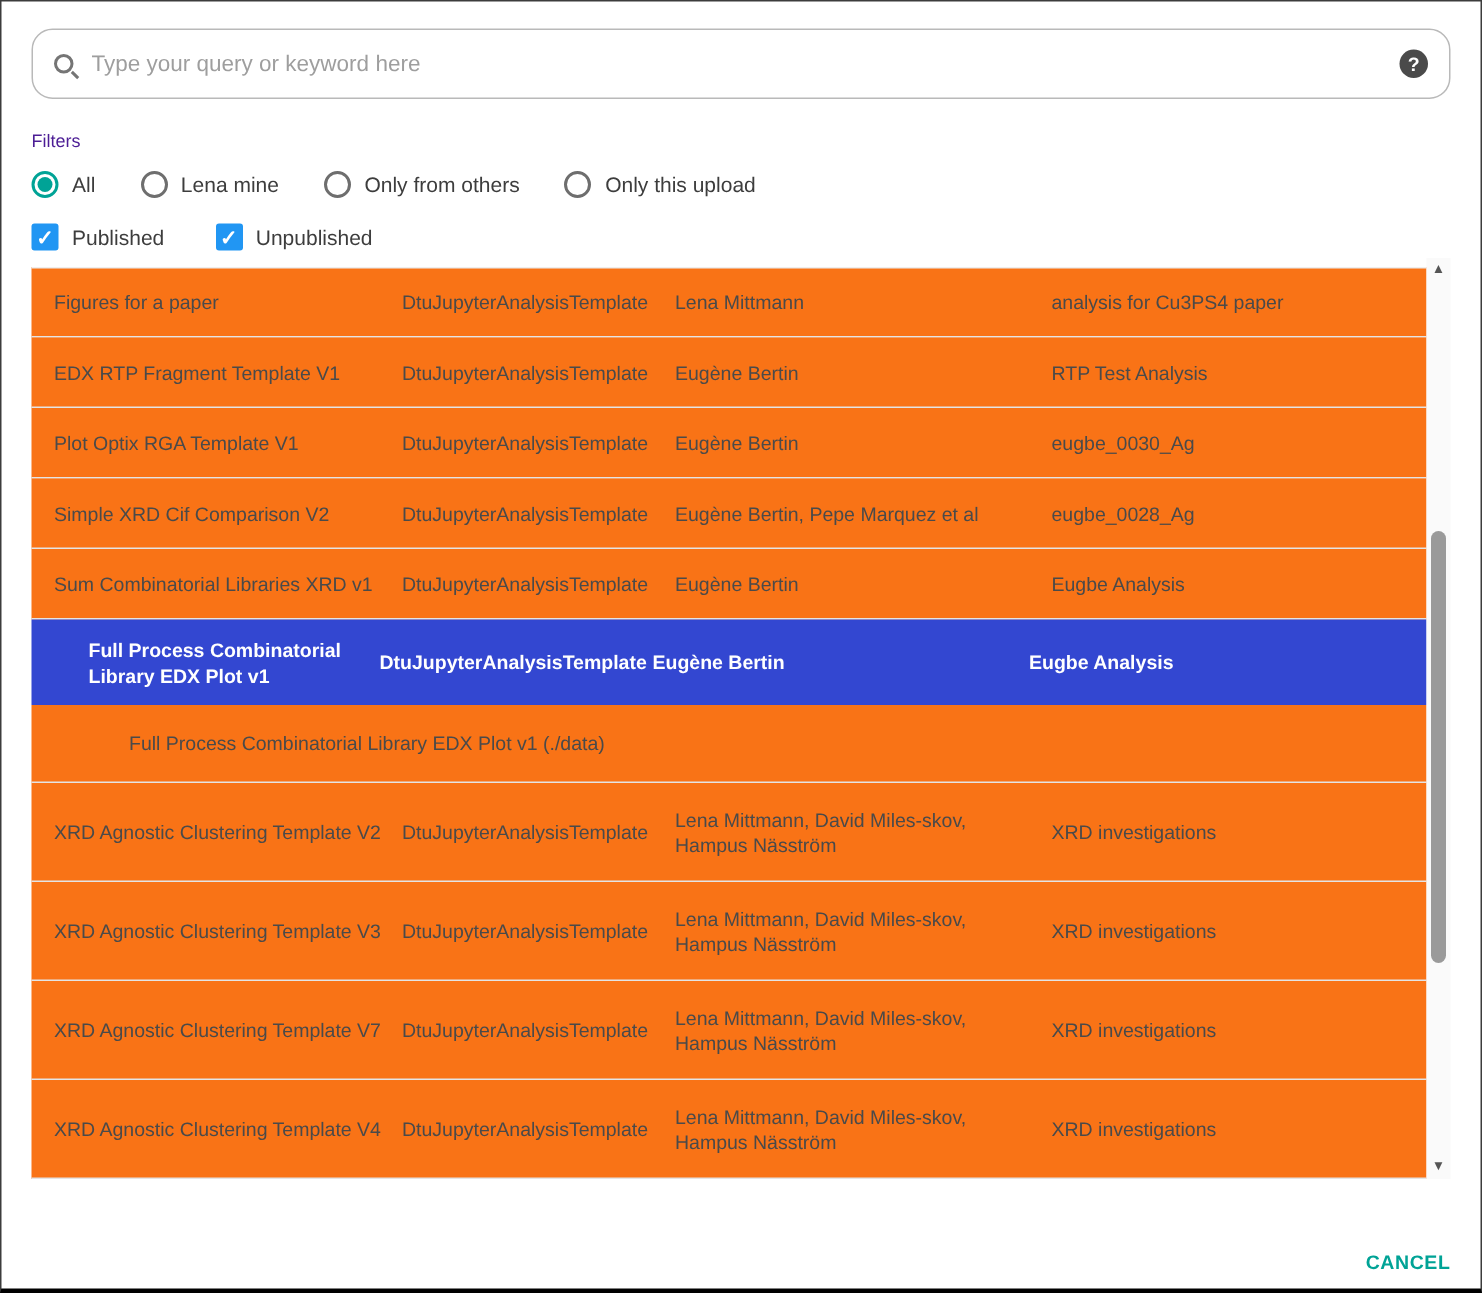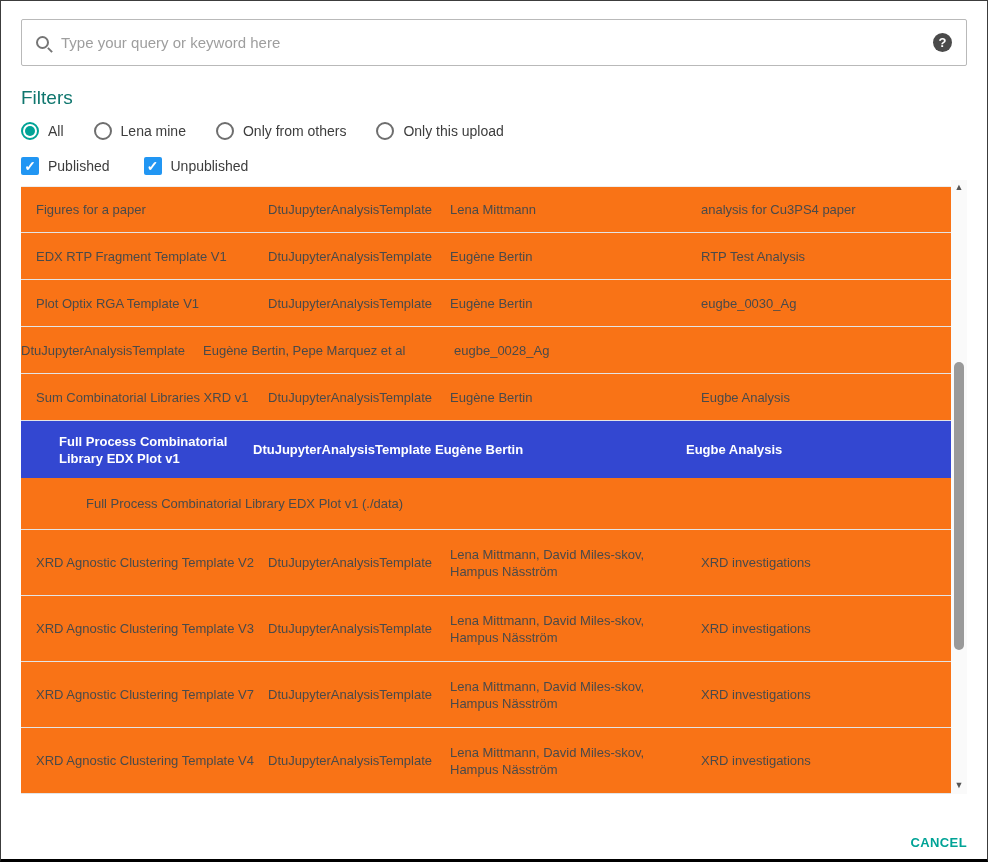--- a/index.html
+++ b/index.html
@@ -5,34 +5,34 @@
   * { box-sizing: border-box; margin: 0; padding: 0; }
   html, body { background: #e9e9e9; }
   body { font-family: "Liberation Sans", sans-serif; }
   .dialog {
     width: 988px; height: 862px; background: #fff;
     border: 1px solid #3c3c3c; border-bottom: 3px solid #000;
     padding: 18px 20px 0 20px; position: relative; overflow: hidden;
   }
   
   .searchbox {
-    height: 47px; border: 1px solid #b9b9b9; border-radius: 2px;
+    height: 47px; border: 1px solid #b9b9b9; border-radius: 14px;
     display: flex; align-items: center; padding: 0 14px; gap: 12px;
   }
   .search-icon { width: 13px; height: 13px; border: 2px solid #757575; border-radius: 50%; position: relative; flex: 0 0 auto; }
   .search-icon::after { content: ""; position: absolute; width: 2px; height: 6px; background: #757575; transform: rotate(-45deg); left: 11px; top: 9px; }
   .search-input { flex: 1; border: none; outline: none; font-size: 15px; color: #444; font-family: "Liberation Sans", sans-serif; }
   .search-input::placeholder { color: #9e9e9e; }
   .help-icon {
     width: 19px; height: 19px; border-radius: 50%; background: #4a4a4a; color: #fff;
     font-size: 13px; font-weight: 700; display: flex; align-items: center; justify-content: center;
     cursor: pointer; flex: 0 0 auto;
   }
   
-  .filters-label { margin-top: 21px; font-size: 19px; color: #0f766e; }
+  .filters-label { margin-top: 21px; font-size: 12px; color: #4c1d95; }
   .radio-row { margin-top: 13px; display: flex; align-items: center; gap: 30px; }
   .radio-item, .check-item { display: flex; align-items: center; gap: 9px; cursor: pointer; }
   .radio-item span.lbl, .check-item span.lbl { font-size: 14px; color: #3d3d3d; }
   .radio { width: 18px; height: 18px; border-radius: 50%; border: 2px solid #6e6e6e; position: relative; flex: 0 0 auto; }
   .radio.selected { border-color: #00a396; }
   .radio.selected::after { content: ""; position: absolute; width: 10px; height: 10px; border-radius: 50%; background: #00a396; left: 2px; top: 2px; }
   .check-row { margin-top: 17px; display: flex; align-items: center; gap: 34px; }
   .checkbox { width: 18px; height: 18px; border-radius: 2px; background: #2196f3; color: #fff; font-size: 14px; font-weight: 700; display: flex; align-items: center; justify-content: center; flex: 0 0 auto; }
   
   .table { margin-top: 11px; position: relative; padding-right: 16px; }
@@ -119,20 +119,21 @@
     </div>
 
     <div class="trow">
       <div class="cell c1">Plot Optix RGA Template V1</div>
       <div class="cell c2">DtuJupyterAnalysisTemplate</div>
       <div class="cell c3">Eugène Bertin</div>
       <div class="cell c4">eugbe_0030_Ag</div>
     </div>
 
     <div class="trow">
+      <div class="cell c1">Simple XRD Cif Comparison V2</div>
       <div class="cell c2">DtuJupyterAnalysisTemplate</div>
       <div class="cell c3">Eugène Bertin, Pepe Marquez et al</div>
       <div class="cell c4">eugbe_0028_Ag</div>
     </div>
 
     <div class="trow">
       <div class="cell c1">Sum Combinatorial Libraries XRD v1</div>
       <div class="cell c2">DtuJupyterAnalysisTemplate</div>
       <div class="cell c3">Eugène Bertin</div>
       <div class="cell c4">Eugbe Analysis</div>

